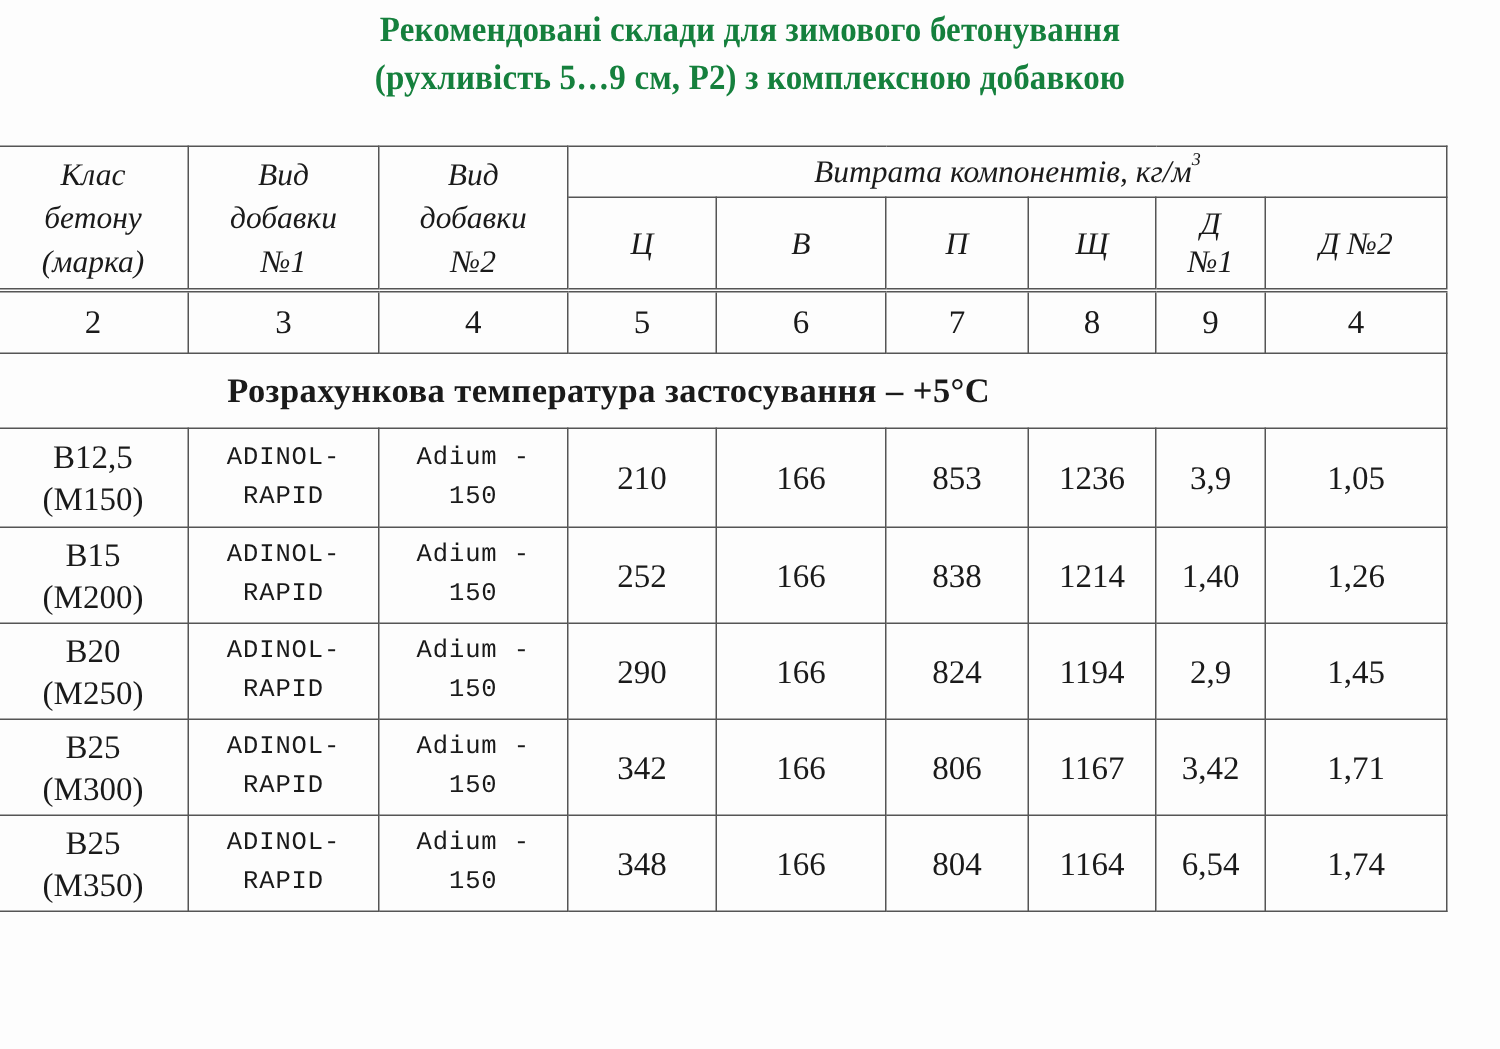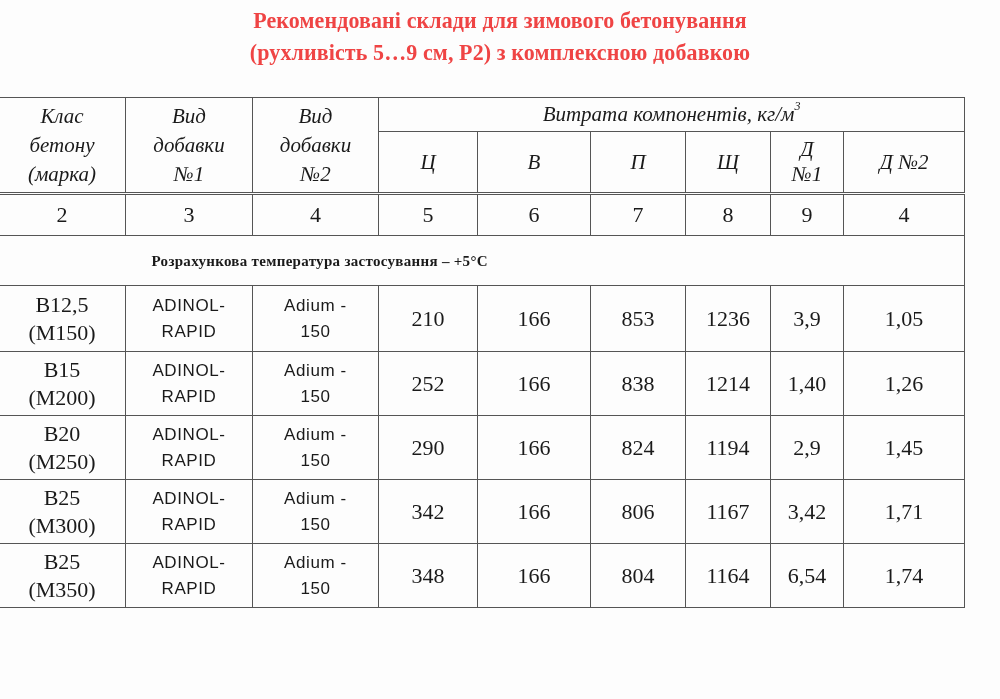--- a/index.html
+++ b/index.html
@@ -10,41 +10,41 @@
       color: #1a1a1a;
       position: relative;
     }
     .title {
       position: absolute; left: 0; top: 4px; width: 1000px;
       text-align: center;
       font-weight: bold;
       font-size: 22px;
       line-height: 32px;
       letter-spacing: 0.1px;
-      color: #ef4444;
+      color: #15803d;
     }
     .title div { transform: scaleY(1.08); }
     table {
       position: absolute; left: -2px; top: 97px;
       border-collapse: collapse;
       table-layout: fixed;
       width: 966px;
     }
     td {
       border: 1px solid #555;
       text-align: center;
       vertical-align: middle;
       padding: 0;
       font-size: 22px;
       line-height: 28px;
     }
     .hdr td { font-size: 21px; line-height: 29px; font-style: italic; }
-    .sans { font-family: Liberation Sans, sans-serif; font-size: 17px; line-height: 26px; letter-spacing: 0.6px; }
+    .sans { font-family: Liberation Mono, monospace; font-size: 17px; line-height: 26px; letter-spacing: 0.6px; }
     .sec td {
-      font-weight: bold; font-size: 15px; letter-spacing: 0.3px;
+      font-weight: bold; font-size: 23px; letter-spacing: 0.3px;
       text-align: left; padding-left: 153px; border-left: none;
     }
     .dbl-bottom td { border-bottom: 3px double #555; }
     sup { font-size: 12px; vertical-align: top; line-height: 12px; }
   </style>
 </head>
 <body>
 
 <div class="title">
   <div>Рекомендовані склади для зимового бетонування</div>

